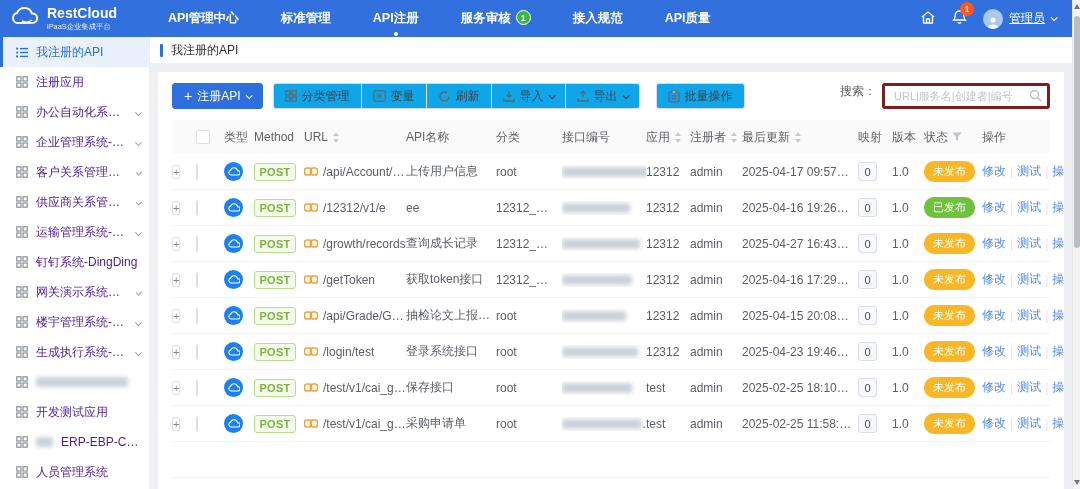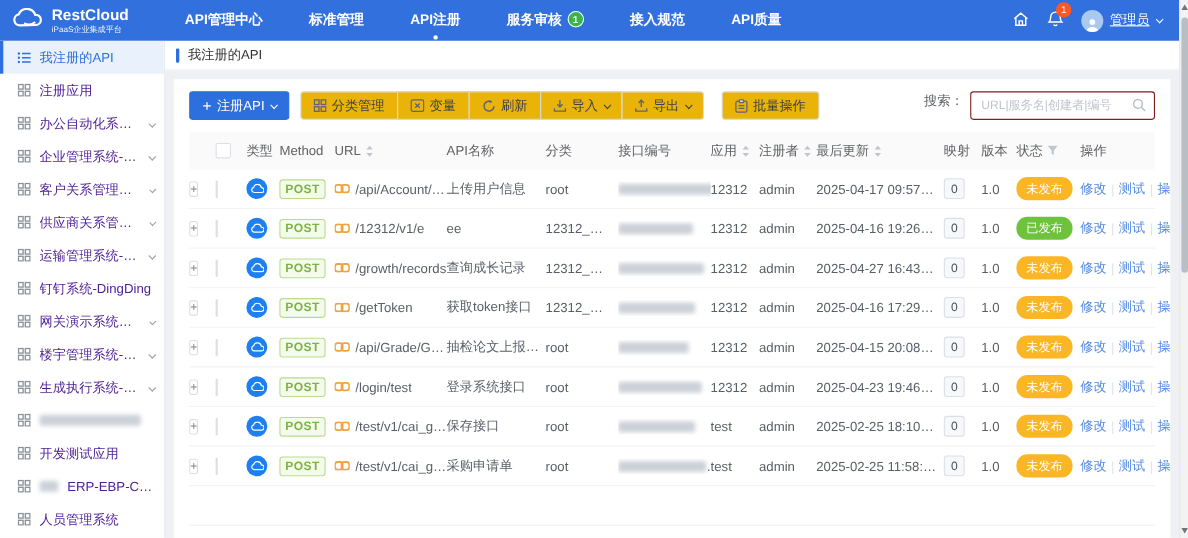--- a/index.html
+++ b/index.html
@@ -34,30 +34,30 @@
   .main { flex:1; display:flex; flex-direction:column; overflow:hidden; }
   .breadcrumb-bar { background:#fff; height:27px; display:flex; align-items:center; gap:8px; padding-left:10px; border-bottom:1px solid #f0f1f3; }
   .bc-accent { width:3px; height:13px; background:#2d6fdc; border-radius:1px; }
   .card { background:#fff; margin:8px 8px 0 8px; flex:1; display:flex; flex-direction:column; overflow:hidden; }
 
   .tabstrip { padding:14px 14px 0 14px; border-bottom:1px solid #e8eaed; display:flex; }
   .tab { border:1px solid #e3e6eb; border-bottom:none; border-radius:3px 3px 0 0; height:25px; display:flex; align-items:center; gap:7px; padding:0 11px; color:#2d6fdc; background:#fff; cursor:pointer; position:relative; top:1px; }
   .tab-close { color:#7d93c9; font-size:12px; cursor:pointer; }
 
   .toolbar { display:flex; align-items:center; padding:11px 14px; }
-  .btn { height:26px; border:1px solid #d9dce1; background:#eab308; border-radius:3px; display:inline-flex; align-items:center; gap:5px; padding:0 11px; font-size:12px; color:#3c4046; cursor:pointer; white-space:nowrap; }
+  .btn { height:26px; border:1px solid #d9dce1; background:#0ea5e9; border-radius:3px; display:inline-flex; align-items:center; gap:5px; padding:0 11px; font-size:12px; color:#3c4046; cursor:pointer; white-space:nowrap; }
   .btn.primary { background:#2d6fdc; border-color:#2d6fdc; color:#fff; }
   .btn.grouped { border-radius:0; margin-left:-1px; }
   .btn.group-start { border-radius:3px 0 0 3px; margin-left:10px; }
   .btn.group-end { border-radius:0 3px 3px 0; }
   .btn.standalone { margin-left:16px; }
   .btn .b-caret { width:5px; height:5px; border-right:1.4px solid currentColor; border-bottom:1.4px solid currentColor; transform:rotate(45deg) translateY(-1px); }
   .tb-right { margin-left:auto; display:flex; align-items:flex-start; gap:6px; color:#606266; }
   .search-box { position:relative; }
-  .search-box input { width:168px; height:26px; border:1px solid #7f1d1d; border-radius:3px; padding:0 26px 0 9px; font-size:11px; color:#333; outline:none; }
+  .search-box input { width:168px; height:26px; border:3px solid #7f1d1d; border-radius:3px; padding:0 26px 0 9px; font-size:11px; color:#333; outline:none; }
   .search-box input::placeholder { color:#c0c4cc; }
   .search-icon { position:absolute; right:8px; top:6px; }
 
   
   .table { padding:0 14px; flex:1; overflow:hidden; }
   .tr { display:grid; grid-template-columns:24px 28px 30px 50px 102px 90px 66px 84px 44px 52px 116px 34px 32px 58px 76px; align-items:center; }
   .thead { background:#fafafa; height:34px; color:#606266; font-size:12px; border-radius:2px; }
   .th { display:flex; align-items:center; gap:4px; white-space:nowrap; }
   .row { height:36px; border-bottom:1px solid #f2f3f5; color:#5a5e66; font-size:12px; }
   .expand-btn { width:16px; height:16px; border:1px solid #dcdfe6; border-radius:2px; background:#fff; color:#808690; font-size:11px; line-height:13px; text-align:center; cursor:pointer; }

